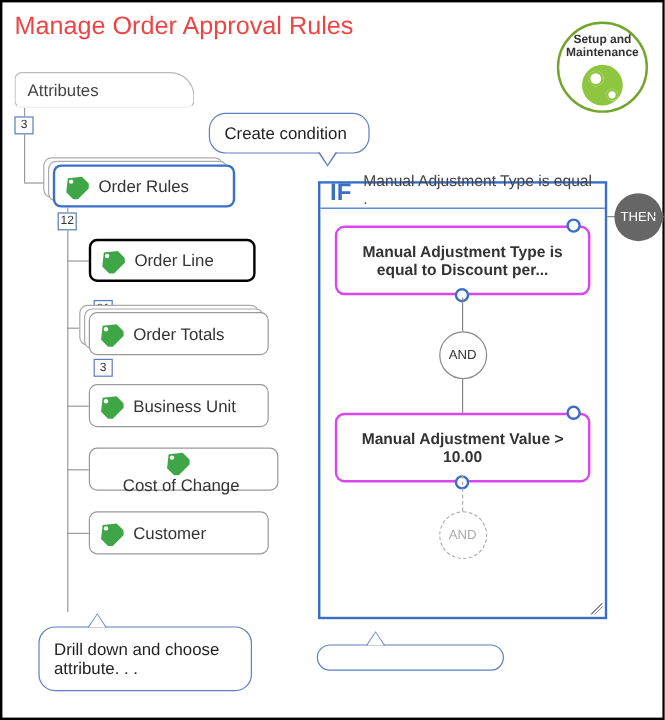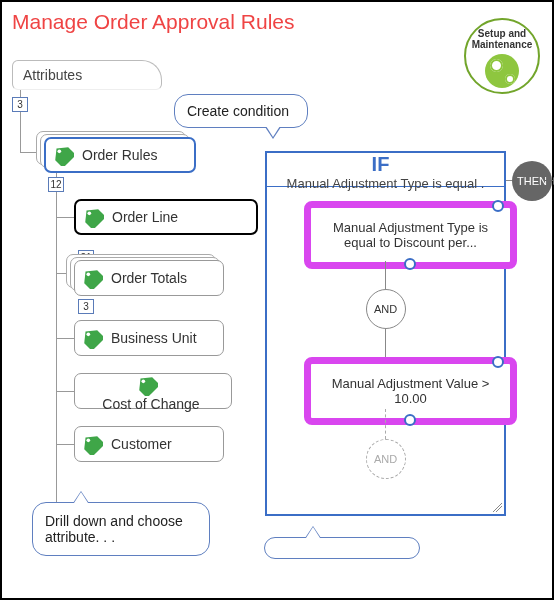--- a/index.html
+++ b/index.html
@@ -196,48 +196,46 @@
     border:2px solid #3b6ec6;
     background:#fff;
   }
   .cond-panel .resize {
     position:absolute; right:2px; bottom:2px;
     width:10px;height:10px;
     background:
       linear-gradient(135deg, transparent 50%, #888 50%, #888 55%, transparent 55%, transparent 65%, #888 65%, #888 70%, transparent 70%);
   }
   .if-bar {
-    height:34px;
+    height:21px;
     border-bottom:1px solid #3b6ec6;
-    display:flex; align-items:center;
+    display:flex; align-items:flex-end;
     padding:0 8px;
     font-size:13px;
     color:#444;
-    flex-direction:column;
   }
   .if-bar .if {
     font-size:20px; font-weight:bold; color:#3b6ec6;
     margin-right:10px;
   }
   .cond-body {
     position:relative;
     height: calc(100% - 34px);
   }
   .cond-box {
     position:absolute;
     left:12px; width:213px;
-    border:7px solid #d946ef;
+    border:2px solid #d946ef;
     border-radius:8px;
     text-align:center;
     font-size:13px;
-    font-weight:normal;
+    font-weight:bold;
     color:#333;
     padding:12px 10px;
     background:#fff;
-    margin-left:25px;
   }
   .cond-box .port, .and-node .port {
     position:absolute;
     width:12px;height:12px;
     border:2px solid #3b6ec6;
     border-radius:50%;
     background:#fff;
   }
   .cond-box .port.b { bottom:-8px; left:calc(50% - 7px); }
   .cond-box .port.t { top:-8px; right:6px; }
@@ -327,21 +325,21 @@
         </svg>
     </span>
     <span>Order Rules</span>
   </div>
   <div class="count-box" style="left:46px; top:175px;">12</div>
   <div class="vline" style="left:54px; top:171px; height:4px;"></div>
 
   <div class="vline" style="left:54px; top:190px; height:258px;"></div>
 
   <div class="hline" style="left:54px; top:215px; width:18px;"></div>
-  <div class="attr-card sel2" style="left:72px; top:197px; width:184px;text-align:center;">
+  <div class="attr-card sel2" style="left:72px; top:197px; width:139px;text-align:center;">
     <span class="tag-icon">
       <svg viewBox="0 0 24 24" width="22" height="22">
           <path fill="#3fa648" d="M2 10 L12 2 L22 10 L22 22 L2 22 Z" transform="rotate(-45 12 12)"></path>
           <circle cx="8" cy="8" r="2" fill="#fff"></circle>
         </svg>
     </span>
     <span>Order Line</span>
   </div>
   <div class="count-box" style="left:76px; top:236px;margin-top:12px;">21</div>
 
@@ -425,21 +423,21 @@
         <span>AND</span>
       </div>
     </div>
     <div class="resize"></div>
   </div>
 
   <div class="then-conn"></div>
   <div class="then-badge">THEN</div>
   <div class="then-arrow"></div>
 
-  <div class="callout bot" style="left:30px; top:500px; width:178px;">
+  <div class="callout bot" style="left:30px; top:520px; width:178px;">
     <span>Drill down and choose attribute. . .</span>
     <div class="tail"></div>
   </div>
   <div class="callout bot" style="left:262px; top:535px; width:156px;">
     <div class="tail"></div>
   </div>
 
 </div>
 
 </body></html>

